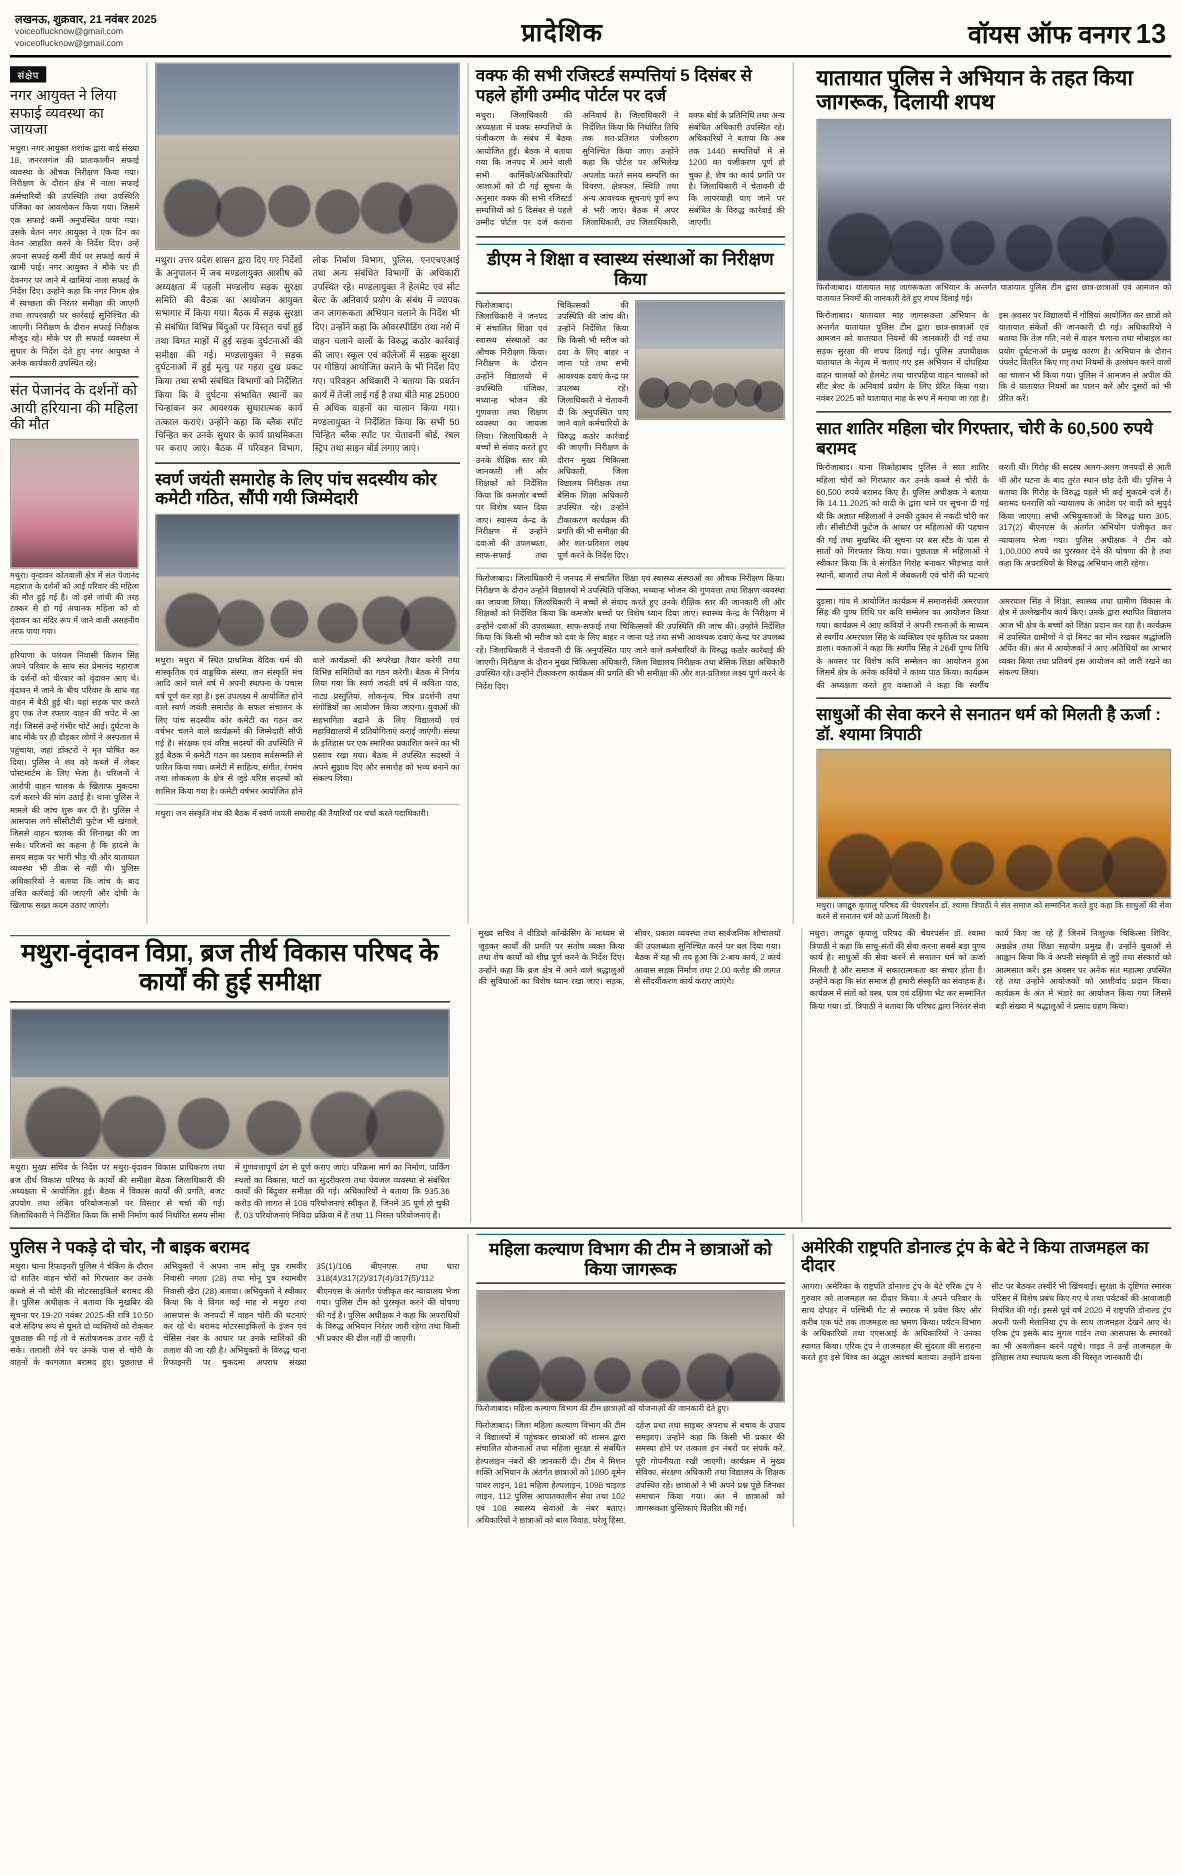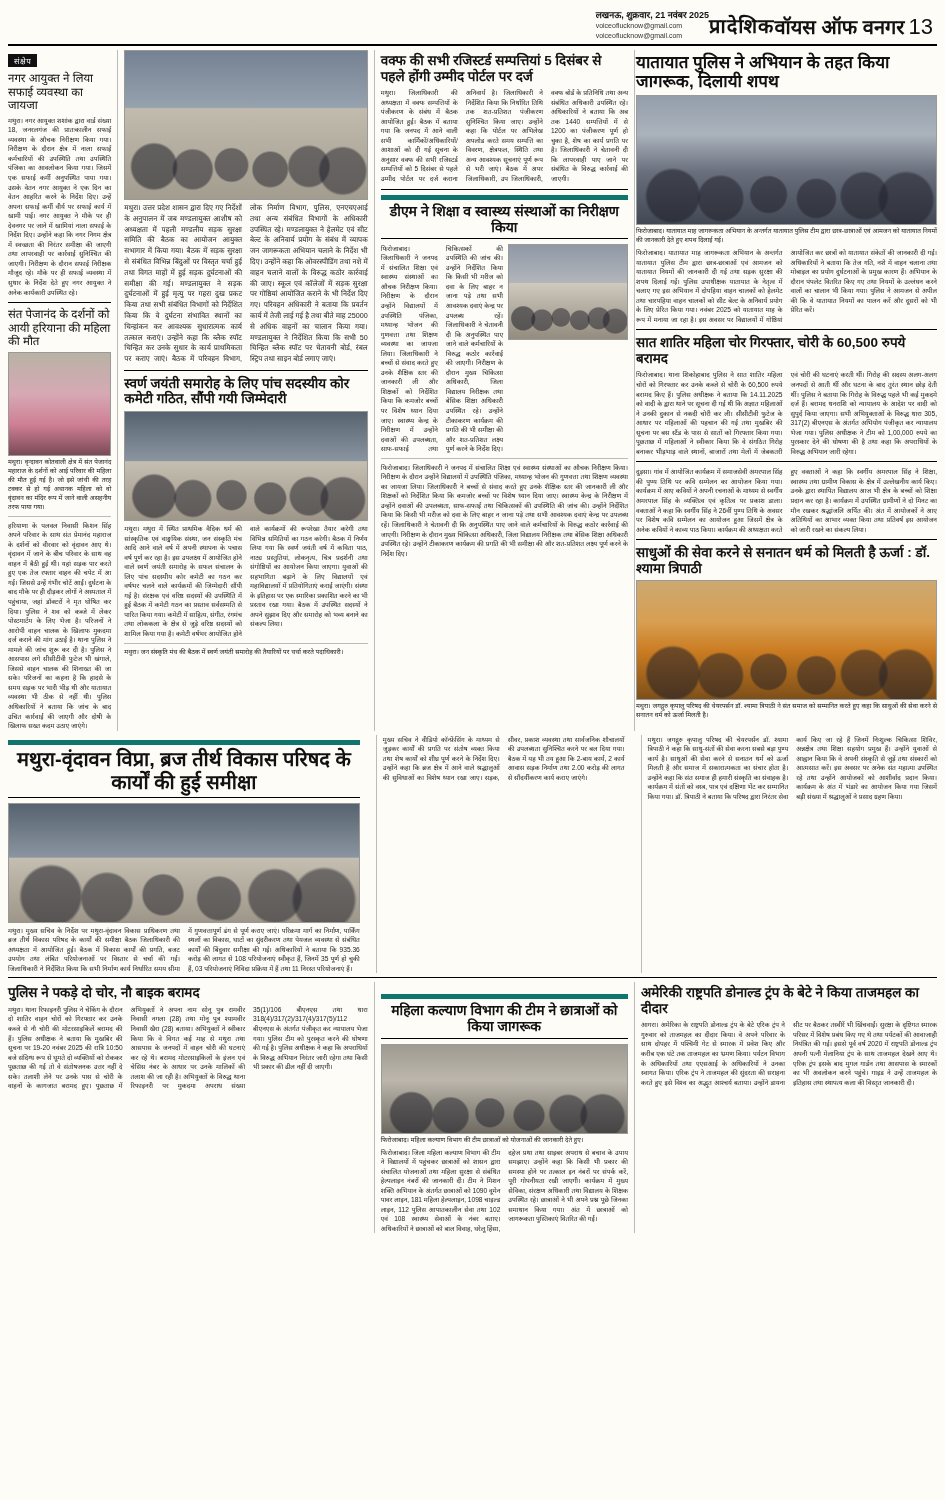--- a/index.html
+++ b/index.html
@@ -8,30 +8,30 @@
     width: 945px; height: 1500px;
     background: #fdfcf7;
     font-family: "Liberation Sans", sans-serif;
     color: #111;
     overflow: hidden;
   }
   .page { position: relative; width: 945px; height: 1500px; padding: 0 8px; }
 
   
   .masthead {
-    display:flex; align-items:flex-end; justify-content:flex-end;
+    display:flex; align-items:flex-end; justify-content:space-between;
     border-bottom: 2px solid #000; padding: 6px 4px 4px 4px; height: 46px;
   }
   .mast-left { font-size: 8.5px; line-height:1.35; }
   .mast-left .date { font-weight: bold; font-size: 9px; }
   .mast-left .mail { font-size: 7px; color:#333; }
   .mast-center { font-size: 20px; font-weight: bold; letter-spacing: 1px; padding-bottom:1px;}
   .mast-right { display:flex; align-items:flex-end; gap:4px; }
   .mast-right .brand { font-size: 20px; font-weight: bold; }
-  .mast-right .pageno { font-size: 22px; font-weight: normal; }
+  .mast-right .pageno { font-size: 22px; font-weight: bold; }
 
   
   .cols { display:flex; gap:6px; margin-top:4px; }
   .col { }
   .colA { width: 104px; }
   .colB { width: 252px; }
   .colC { width: 256px; }
   .colD { width: 305px; }
 
   .rule-v { border-left: 1px solid #bbb; }
@@ -47,21 +47,21 @@
     font-size: 17px; line-height: 1.12; margin: 3px 0 4px 0; font-weight: bold;
   }
   h3.head {
     font-size: 13.5px; line-height: 1.15; margin: 3px 0 4px 0; font-weight: bold;
   }
   h4.head {
     font-size: 11.5px; line-height: 1.18; margin: 2px 0 3px 0; font-weight: normal;
   }
   .banner-head {
     font-size: 20px; font-weight:bold; text-align:center; line-height:1.15;
-    border-top:5px solid #0f766e; border-bottom:1px solid #000; padding:3px 0; margin:5px 0 5px 0;
+    border-top:1px solid #0f766e; border-bottom:1px solid #000; padding:3px 0; margin:5px 0 5px 0;
   }
   .body-text {
     font-size: 7.2px; line-height: 1.5; text-align: justify; color:#1a1a1a;
     hyphens: auto;
   }
   .body-text.sm { font-size: 6.6px; line-height:1.45; }
   .twocol { column-count:2; column-gap:8px; }
   .threecol { column-count:3; column-gap:8px; }
 
   
@@ -146,21 +146,21 @@
       <h3 class="head">वक्फ की सभी रजिस्टर्ड सम्पत्तियां 5 दिसंबर से पहले होंगी उम्मीद पोर्टल पर दर्ज</h3>
       <div class="body-text sm threecol">मथुरा। जिलाधिकारी की अध्यक्षता में वक्फ सम्पत्तियों के पंजीकरण के संबंध में बैठक आयोजित हुई। बैठक में बताया गया कि जनपद में आने वाली सभी कार्मिकों/अधिकारियों/आशाओं को दी गई सूचना के अनुसार वक्फ की सभी रजिस्टर्ड सम्पत्तियों को 5 दिसंबर से पहले उम्मीद पोर्टल पर दर्ज कराना अनिवार्य है। जिलाधिकारी ने निर्देशित किया कि निर्धारित तिथि तक शत-प्रतिशत पंजीकरण सुनिश्चित किया जाए। उन्होंने कहा कि पोर्टल पर अभिलेख अपलोड करते समय सम्पत्ति का विवरण, क्षेत्रफल, स्थिति तथा अन्य आवश्यक सूचनाएं पूर्ण रूप से भरी जाएं। बैठक में अपर जिलाधिकारी, उप जिलाधिकारी, वक्फ बोर्ड के प्रतिनिधि तथा अन्य संबंधित अधिकारी उपस्थित रहे। अधिकारियों ने बताया कि अब तक 1440 सम्पत्तियों में से 1200 का पंजीकरण पूर्ण हो चुका है, शेष का कार्य प्रगति पर है। जिलाधिकारी ने चेतावनी दी कि लापरवाही पाए जाने पर संबंधित के विरुद्ध कार्रवाई की जाएगी।</div>
       <div class="hr"></div>
       <div class="banner-head" style="font-size:14px;">डीएम ने शिक्षा व स्वास्थ्य संस्थाओं का निरीक्षण किया</div>
       <div class="photo photo-grad3 photo-people" style="height:96px; float:right; width:120px; margin:0 0 3px 5px;"></div>
       <div class="body-text sm twocol">फिरोजाबाद। जिलाधिकारी ने जनपद में संचालित शिक्षा एवं स्वास्थ्य संस्थाओं का औचक निरीक्षण किया। निरीक्षण के दौरान उन्होंने विद्यालयों में उपस्थिति पंजिका, मध्यान्ह भोजन की गुणवत्ता तथा शिक्षण व्यवस्था का जायजा लिया। जिलाधिकारी ने बच्चों से संवाद करते हुए उनके शैक्षिक स्तर की जानकारी ली और शिक्षकों को निर्देशित किया कि कमजोर बच्चों पर विशेष ध्यान दिया जाए। स्वास्थ्य केन्द्र के निरीक्षण में उन्होंने दवाओं की उपलब्धता, साफ-सफाई तथा चिकित्सकों की उपस्थिति की जांच की। उन्होंने निर्देशित किया कि किसी भी मरीज को दवा के लिए बाहर न जाना पड़े तथा सभी आवश्यक दवाएं केन्द्र पर उपलब्ध रहें। जिलाधिकारी ने चेतावनी दी कि अनुपस्थित पाए जाने वाले कर्मचारियों के विरुद्ध कठोर कार्रवाई की जाएगी। निरीक्षण के दौरान मुख्य चिकित्सा अधिकारी, जिला विद्यालय निरीक्षक तथा बेसिक शिक्षा अधिकारी उपस्थित रहे। उन्होंने टीकाकरण कार्यक्रम की प्रगति की भी समीक्षा की और शत-प्रतिशत लक्ष्य पूर्ण करने के निर्देश दिए।</div>
       <div class="hr-thin"></div>
       <div class="body-text sm">फिरोजाबाद। जिलाधिकारी ने जनपद में संचालित शिक्षा एवं स्वास्थ्य संस्थाओं का औचक निरीक्षण किया। निरीक्षण के दौरान उन्होंने विद्यालयों में उपस्थिति पंजिका, मध्यान्ह भोजन की गुणवत्ता तथा शिक्षण व्यवस्था का जायजा लिया। जिलाधिकारी ने बच्चों से संवाद करते हुए उनके शैक्षिक स्तर की जानकारी ली और शिक्षकों को निर्देशित किया कि कमजोर बच्चों पर विशेष ध्यान दिया जाए। स्वास्थ्य केन्द्र के निरीक्षण में उन्होंने दवाओं की उपलब्धता, साफ-सफाई तथा चिकित्सकों की उपस्थिति की जांच की। उन्होंने निर्देशित किया कि किसी भी मरीज को दवा के लिए बाहर न जाना पड़े तथा सभी आवश्यक दवाएं केन्द्र पर उपलब्ध रहें। जिलाधिकारी ने चेतावनी दी कि अनुपस्थित पाए जाने वाले कर्मचारियों के विरुद्ध कठोर कार्रवाई की जाएगी। निरीक्षण के दौरान मुख्य चिकित्सा अधिकारी, जिला विद्यालय निरीक्षक तथा बेसिक शिक्षा अधिकारी उपस्थित रहे। उन्होंने टीकाकरण कार्यक्रम की प्रगति की भी समीक्षा की और शत-प्रतिशत लक्ष्य पूर्ण करने के निर्देश दिए।</div>
     </div>
 
-    <div class="col colD rule-v" style="padding-left:1px;">
+    <div class="col colD rule-v" style="padding-left:18px;">
       <h2 class="head">यातायात पुलिस ने अभियान के तहत किया जागरूक, दिलायी शपथ</h2>
       <div class="photo photo-crowd photo-people" style="height:130px;"></div>
       <div class="caption">फिरोजाबाद। यातायात माह जागरूकता अभियान के अन्तर्गत यातायात पुलिस टीम द्वारा छात्र-छात्राओं एवं आमजन को यातायात नियमों की जानकारी देते हुए शपथ दिलाई गई।</div>
       <div class="body-text sm twocol" style="margin-top:3px;">फिरोजाबाद। यातायात माह जागरूकता अभियान के अन्तर्गत यातायात पुलिस टीम द्वारा छात्र-छात्राओं एवं आमजन को यातायात नियमों की जानकारी दी गई तथा सड़क सुरक्षा की शपथ दिलाई गई। पुलिस उपाधीक्षक यातायात के नेतृत्व में चलाए गए इस अभियान में दोपहिया वाहन चालकों को हेलमेट तथा चारपहिया वाहन चालकों को सीट बेल्ट के अनिवार्य प्रयोग के लिए प्रेरित किया गया। नवंबर 2025 को यातायात माह के रूप में मनाया जा रहा है। इस अवसर पर विद्यालयों में गोष्ठियां आयोजित कर छात्रों को यातायात संकेतों की जानकारी दी गई। अधिकारियों ने बताया कि तेज गति, नशे में वाहन चलाना तथा मोबाइल का प्रयोग दुर्घटनाओं के प्रमुख कारण हैं। अभियान के दौरान पंपलेट वितरित किए गए तथा नियमों के उल्लंघन करने वालों का चालान भी किया गया। पुलिस ने आमजन से अपील की कि वे यातायात नियमों का पालन करें और दूसरों को भी प्रेरित करें।</div>
       <div class="hr"></div>
       <h3 class="head">सात शातिर महिला चोर गिरफ्तार, चोरी के 60,500 रुपये बरामद</h3>
       <div class="body-text sm twocol">फिरोजाबाद। थाना शिकोहाबाद पुलिस ने सात शातिर महिला चोरों को गिरफ्तार कर उनके कब्जे से चोरी के 60,500 रुपये बरामद किए हैं। पुलिस अधीक्षक ने बताया कि 14.11.2025 को वादी के द्वारा थाने पर सूचना दी गई थी कि अज्ञात महिलाओं ने उनकी दुकान से नकदी चोरी कर ली। सीसीटीवी फुटेज के आधार पर महिलाओं की पहचान की गई तथा मुखबिर की सूचना पर बस स्टैंड के पास से सातों को गिरफ्तार किया गया। पूछताछ में महिलाओं ने स्वीकार किया कि वे संगठित गिरोह बनाकर भीड़भाड़ वाले स्थानों, बाजारों तथा मेलों में जेबकतरी एवं चोरी की घटनाएं करती थीं। गिरोह की सदस्य अलग-अलग जनपदों से आती थीं और घटना के बाद तुरंत स्थान छोड़ देती थीं। पुलिस ने बताया कि गिरोह के विरुद्ध पहले भी कई मुकदमे दर्ज हैं। बरामद धनराशि को न्यायालय के आदेश पर वादी को सुपुर्द किया जाएगा। सभी अभियुक्ताओं के विरुद्ध धारा 305, 317(2) बीएनएस के अंतर्गत अभियोग पंजीकृत कर न्यायालय भेजा गया। पुलिस अधीक्षक ने टीम को 1,00,000 रुपये का पुरस्कार देने की घोषणा की है तथा कहा कि अपराधियों के विरुद्ध अभियान जारी रहेगा।</div>
       <div class="hr"></div>
       <div class="body-text sm twocol">दुड़सा। गांव में आयोजित कार्यक्रम में समाजसेवी अमरपाल सिंह की पुण्य तिथि पर कवि सम्मेलन का आयोजन किया गया। कार्यक्रम में आए कवियों ने अपनी रचनाओं के माध्यम से स्वर्गीय अमरपाल सिंह के व्यक्तित्व एवं कृतित्व पर प्रकाश डाला। वक्ताओं ने कहा कि स्वर्गीय सिंह ने 26वीं पुण्य तिथि के अवसर पर विशेष कवि सम्मेलन का आयोजन हुआ जिसमें क्षेत्र के अनेक कवियों ने काव्य पाठ किया। कार्यक्रम की अध्यक्षता करते हुए वक्ताओं ने कहा कि स्वर्गीय अमरपाल सिंह ने शिक्षा, स्वास्थ्य तथा ग्रामीण विकास के क्षेत्र में उल्लेखनीय कार्य किए। उनके द्वारा स्थापित विद्यालय आज भी क्षेत्र के बच्चों को शिक्षा प्रदान कर रहा है। कार्यक्रम में उपस्थित ग्रामीणों ने दो मिनट का मौन रखकर श्रद्धांजलि अर्पित की। अंत में आयोजकों ने आए अतिथियों का आभार व्यक्त किया तथा प्रतिवर्ष इस आयोजन को जारी रखने का संकल्प लिया।</div>
       <div class="hr"></div>
@@ -186,21 +186,21 @@
     </div>
   </div>
 
   <div style="display:flex; gap:6px; margin-top:4px; border-top:1px solid #000; padding-top:4px;">
     <div style="width:362px;">
       <h3 class="head">पुलिस ने पकड़े दो चोर, नौ बाइक बरामद</h3>
       <div class="body-text sm threecol">मथुरा। थाना रिफाइनरी पुलिस ने चेकिंग के दौरान दो शातिर वाहन चोरों को गिरफ्तार कर उनके कब्जे से नौ चोरी की मोटरसाइकिलें बरामद की हैं। पुलिस अधीक्षक ने बताया कि मुखबिर की सूचना पर 19-20 नवंबर 2025 की रात्रि 10:50 बजे संदिग्ध रूप से घूमते दो व्यक्तियों को रोककर पूछताछ की गई तो वे संतोषजनक उत्तर नहीं दे सके। तलाशी लेने पर उनके पास से चोरी के वाहनों के कागजात बरामद हुए। पूछताछ में अभियुक्तों ने अपना नाम सोनू पुत्र रामवीर निवासी नगला (28) तथा मोनू पुत्र श्यामवीर निवासी खैरा (28) बताया। अभियुक्तों ने स्वीकार किया कि वे विगत कई माह से मथुरा तथा आसपास के जनपदों में वाहन चोरी की घटनाएं कर रहे थे। बरामद मोटरसाइकिलों के इंजन एवं चेसिस नंबर के आधार पर उनके मालिकों की तलाश की जा रही है। अभियुक्तों के विरुद्ध थाना रिफाइनरी पर मुकदमा अपराध संख्या 35(1)/106 बीएनएस तथा धारा 318(4)/317(2)/317(4)/317(5)/112 बीएनएस के अंतर्गत पंजीकृत कर न्यायालय भेजा गया। पुलिस टीम को पुरस्कृत करने की घोषणा की गई है। पुलिस अधीक्षक ने कहा कि अपराधियों के विरुद्ध अभियान निरंतर जारी रहेगा तथा किसी भी प्रकार की ढील नहीं दी जाएगी।</div>
     </div>
     <div style="width:256px;" class="rule-v">
       <div style="padding-left:6px;">
-        <div class="banner-head" style="font-size:14px; margin-top:12px;">महिला कल्याण विभाग की टीम ने छात्राओं को किया जागरूक</div>
+        <div class="banner-head" style="font-size:14px; margin-top:0;">महिला कल्याण विभाग की टीम ने छात्राओं को किया जागरूक</div>
         <div class="photo photo-mono photo-people" style="height:90px;"></div>
         <div class="caption">फिरोजाबाद। महिला कल्याण विभाग की टीम छात्राओं को योजनाओं की जानकारी देते हुए।</div>
         <div class="body-text sm twocol" style="margin-top:3px;">फिरोजाबाद। जिला महिला कल्याण विभाग की टीम ने विद्यालयों में पहुंचकर छात्राओं को शासन द्वारा संचालित योजनाओं तथा महिला सुरक्षा से संबंधित हेल्पलाइन नंबरों की जानकारी दी। टीम ने मिशन शक्ति अभियान के अंतर्गत छात्राओं को 1090 वूमेन पावर लाइन, 181 महिला हेल्पलाइन, 1098 चाइल्ड लाइन, 112 पुलिस आपातकालीन सेवा तथा 102 एवं 108 स्वास्थ्य सेवाओं के नंबर बताए। अधिकारियों ने छात्राओं को बाल विवाह, घरेलू हिंसा, दहेज प्रथा तथा साइबर अपराध से बचाव के उपाय समझाए। उन्होंने कहा कि किसी भी प्रकार की समस्या होने पर तत्काल इन नंबरों पर संपर्क करें, पूरी गोपनीयता रखी जाएगी। कार्यक्रम में मुख्य सेविका, संरक्षण अधिकारी तथा विद्यालय के शिक्षक उपस्थित रहे। छात्राओं ने भी अपने प्रश्न पूछे जिनका समाधान किया गया। अंत में छात्राओं को जागरूकता पुस्तिकाएं वितरित की गईं।</div>
       </div>
     </div>
     <div style="width:305px;" class="rule-v">
       <div style="padding-left:6px;">
         <h3 class="head">अमेरिकी राष्ट्रपति डोनाल्ड ट्रंप के बेटे ने किया ताजमहल का दीदार</h3>
         <div class="body-text sm twocol">आगरा। अमेरिका के राष्ट्रपति डोनाल्ड ट्रंप के बेटे एरिक ट्रंप ने गुरुवार को ताजमहल का दीदार किया। वे अपने परिवार के साथ दोपहर में पश्चिमी गेट से स्मारक में प्रवेश किए और करीब एक घंटे तक ताजमहल का भ्रमण किया। पर्यटन विभाग के अधिकारियों तथा एएसआई के अधिकारियों ने उनका स्वागत किया। एरिक ट्रंप ने ताजमहल की सुंदरता की सराहना करते हुए इसे विश्व का अद्भुत आश्चर्य बताया। उन्होंने डायना सीट पर बैठकर तस्वीरें भी खिंचवाईं। सुरक्षा के दृष्टिगत स्मारक परिसर में विशेष प्रबंध किए गए थे तथा पर्यटकों की आवाजाही नियंत्रित की गई। इससे पूर्व वर्ष 2020 में राष्ट्रपति डोनाल्ड ट्रंप अपनी पत्नी मेलानिया ट्रंप के साथ ताजमहल देखने आए थे। एरिक ट्रंप इसके बाद मुगल गार्डन तथा आसपास के स्मारकों का भी अवलोकन करने पहुंचे। गाइड ने उन्हें ताजमहल के इतिहास तथा स्थापत्य कला की विस्तृत जानकारी दी।</div>
       </div>

